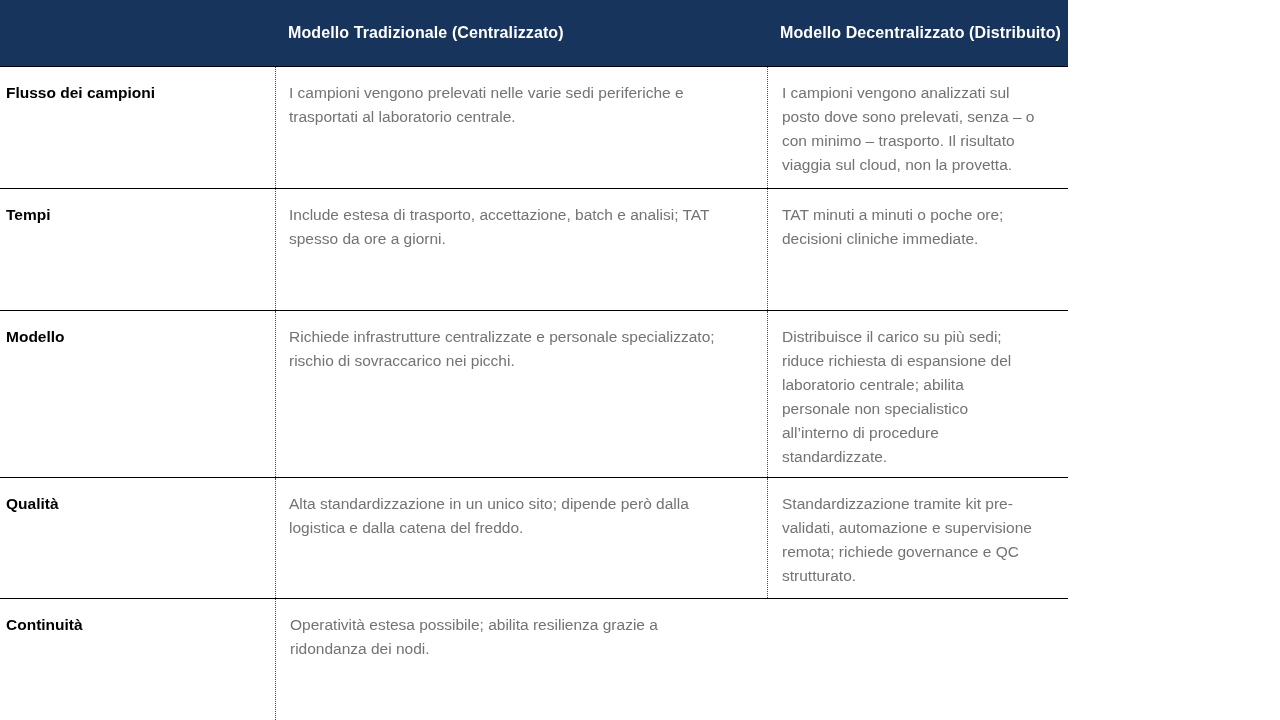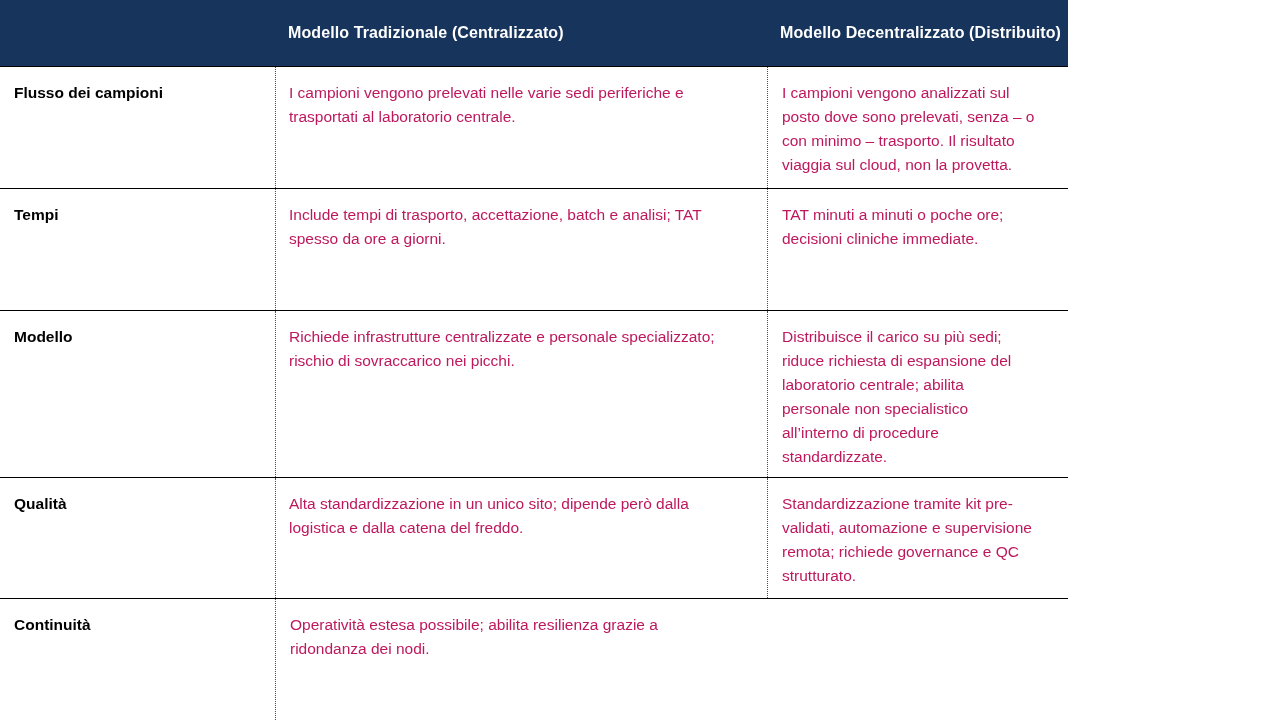--- a/index.html
+++ b/index.html
@@ -32,24 +32,24 @@
     flex:1;
     display:grid; grid-template-columns:275px 492px 1fr;
     border-top:1px solid #000000;
     background:#ffffff;
   }
 
   .cell {
     padding:14px 18px 8px 13px;
     font-size:15.5px;
     line-height:24px;
-    color:#be185d;
+    color:#737373;
   }
   .cell.label {
-    padding-left:14px;
+    padding-left:6px;
     font-weight:700;
     color:#000000;
   }
   .cell.mid { border-left:1px dotted #4a4a4a; }
   .cell.right { border-left:1px dotted #4a4a4a; padding-right:32px; padding-left:14px; }
 </style>
 </head>
 <body>
 
 <div class="table">
@@ -63,21 +63,21 @@
   <div class="body-rows">
 
     <div class="row">
       <div class="cell label">Flusso dei campioni</div>
       <div class="cell mid">I campioni vengono prelevati nelle varie sedi periferiche e trasportati al laboratorio centrale.</div>
       <div class="cell right">I campioni vengono analizzati sul posto dove sono prelevati, senza – o con minimo – trasporto. Il risultato viaggia sul cloud, non la provetta.</div>
     </div>
 
     <div class="row">
       <div class="cell label">Tempi</div>
-      <div class="cell mid">Include tempi di trasporto, accettazione, batch e analisi; TAT spesso da ore a giorni.</div>
+      <div class="cell mid">Include estesa di trasporto, accettazione, batch e analisi; TAT spesso da ore a giorni.</div>
       <div class="cell right">TAT minuti a minuti o poche ore; decisioni cliniche immediate.</div>
     </div>
 
     <div class="row">
       <div class="cell label">Modello</div>
       <div class="cell mid">Richiede infrastrutture centralizzate e personale specializzato; rischio di sovraccarico nei picchi.</div>
       <div class="cell right">Distribuisce il carico su più sedi; riduce richiesta di espansione del laboratorio centrale; abilita personale non specialistico all’interno di procedure standardizzate.</div>
     </div>
 
     <div class="row">

